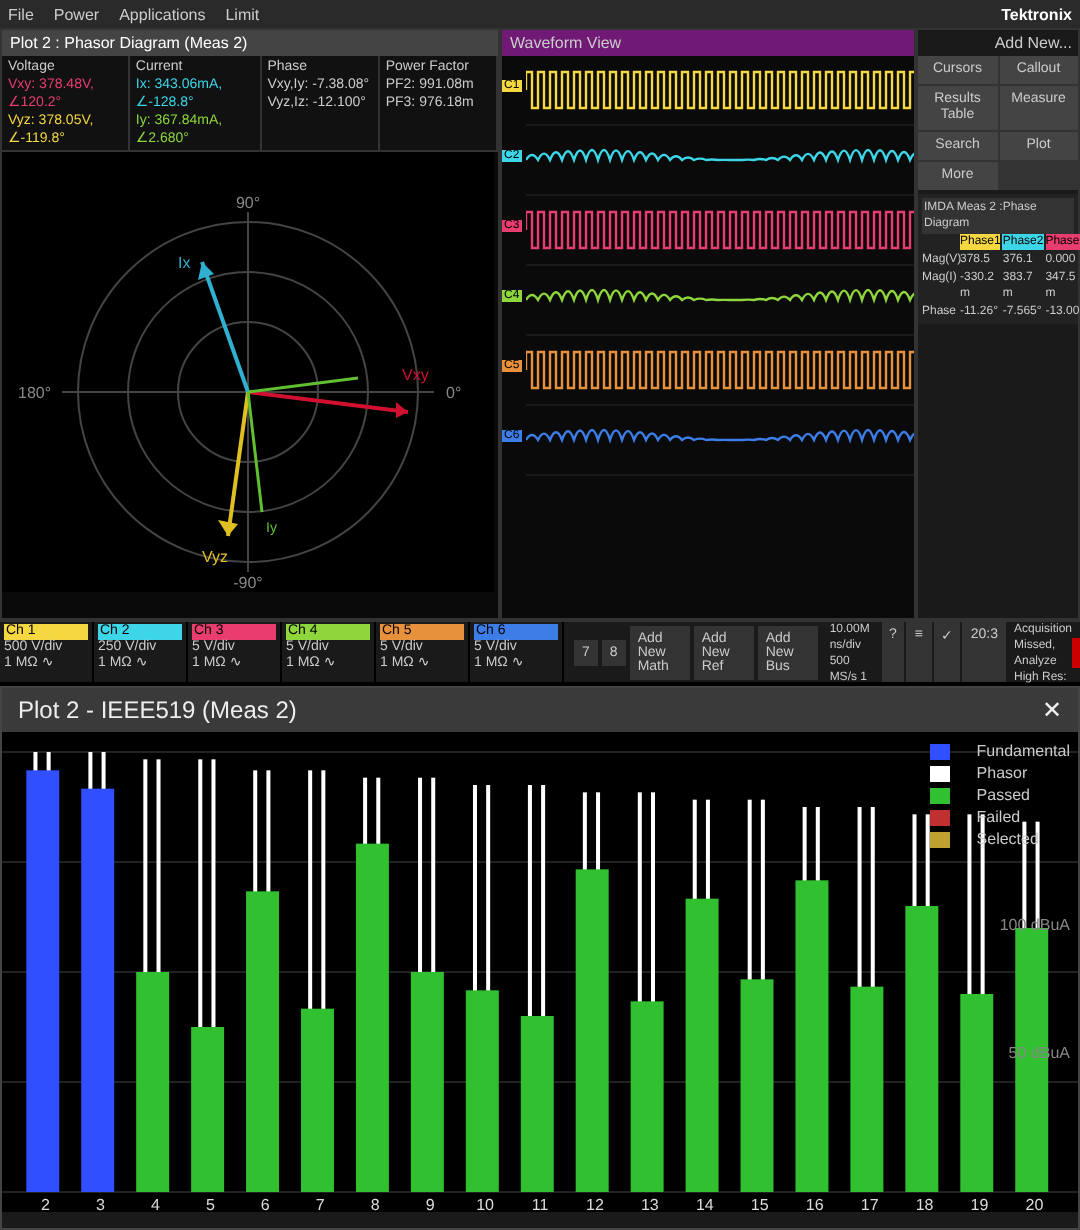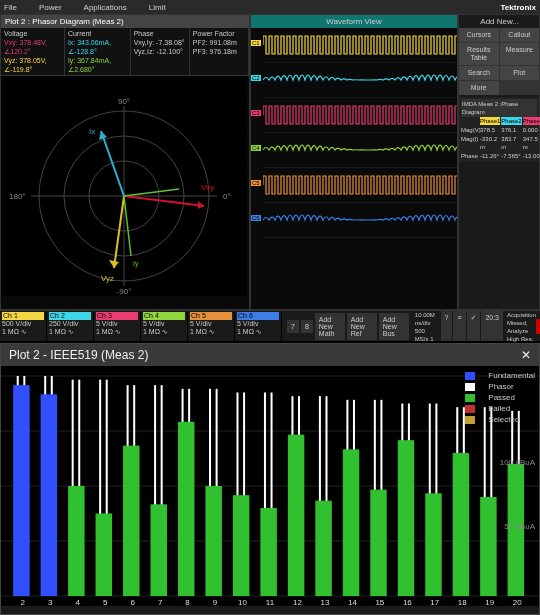--- a/index.html
+++ b/index.html
@@ -1,26 +1,26 @@
 <!DOCTYPE html>
 <html><head>
 <meta charset="utf-8">
 <style>
 body { margin:0; background:#000; font-family:Arial,sans-serif; font-size:8px; color:#ccc; width:540px; height:615px; overflow:hidden; }
 .top-menu { height:14px; background:#2a2a2a; display:flex; align-items:center; justify-content:space-between; padding:0 4px; }
-.top-menu .left { display:flex; gap:22px; }
+.top-menu .left { display:flex; gap:10px; }
 .top-menu .right { font-weight:bold; color:#fff; }
 .main-row { display:flex; height:296px; }
 .phasor-panel { width:248px; background:#0a0a0a; border:1px solid #333; }
 .phasor-title { background:#444; color:#fff; padding:2px 4px; font-size:8px; }
 .meas-table { display:flex; background:#111; border-bottom:1px solid #333; }
 .meas-col { border-right:1px solid #333; padding:1px 3px; font-size:7px; line-height:9px; }
 .phasor-chart { position:relative; width:246px; height:220px; background:#000; }
 .waveform-panel { flex:1; background:#0a0a0a; border:1px solid #333; display:flex;flex-direction:column; }
-.waveform-title { background:#0f766e; padding:2px 4px; font-size:8px; text-align:center; }
+.waveform-title { background:#701a75; padding:2px 4px; font-size:8px; }
 .waveform-body { flex:1; position:relative; }
 .wave-row { position:relative; height:34px; border-bottom:1px solid #1a1a1a; margin-left:12px; }
 .right-panel { width:80px; background:#1a1a1a; border:1px solid #333; font-size:7px; }
 .btn-grid { display:grid; grid-template-columns:1fr 1fr; gap:1px; background:#333; }
 .btn-grid div { background:#444; padding:3px 2px; text-align:center; cursor:pointer; font-size:7px; line-height:8px; }
 .meas-box { background:#222; margin-top:2px; padding:2px; font-size:6px; line-height:8px; }
 .bottom-bar { height:30px; background:#1a1a1a; display:flex; border-top:1px solid #333; font-size:7px; }
 .ch-badge { width:42px; padding:1px 2px; border-right:1px solid #000; line-height:8px; }
 .footer-btns { display:flex; align-items:center; gap:2px; margin-left:5px; }
 .fbtn { background:#333; padding:3px 4px; cursor:pointer; font-size:7px; }
@@ -120,21 +120,21 @@
         <div class="wave-row"><div style="position: absolute; left: -12px; top: 12px; background: rgb(232, 145, 61); color: rgb(0, 0, 0); font-size: 6px; padding: 0px 1px;">C5</div><svg width="100%" height="34">
             <path d="M0,17 L0,8 L3,8 L3,26 L6,26 L6,17 L6,8 L9,8 L9,26 L12,26 L12,17 L12,8 L15,8 L15,26 L18,26 L18,17 L18,8 L21,8 L21,26 L24,26 L24,17 L24,8 L27,8 L27,26 L30,26 L30,17 L30,8 L33,8 L33,26 L36,26 L36,17 L36,8 L39,8 L39,26 L42,26 L42,17 L42,8 L45,8 L45,26 L48,26 L48,17 L48,8 L51,8 L51,26 L54,26 L54,17 L54,8 L57,8 L57,26 L60,26 L60,17 L60,8 L63,8 L63,26 L66,26 L66,17 L66,8 L69,8 L69,26 L72,26 L72,17 L72,8 L75,8 L75,26 L78,26 L78,17 L78,8 L81,8 L81,26 L84,26 L84,17 L84,8 L87,8 L87,26 L90,26 L90,17 L90,8 L93,8 L93,26 L96,26 L96,17 L96,8 L99,8 L99,26 L102,26 L102,17 L102,8 L105,8 L105,26 L108,26 L108,17 L108,8 L111,8 L111,26 L114,26 L114,17 L114,8 L117,8 L117,26 L120,26 L120,17 L120,8 L123,8 L123,26 L126,26 L126,17 L126,8 L129,8 L129,26 L132,26 L132,17 L132,8 L135,8 L135,26 L138,26 L138,17 L138,8 L141,8 L141,26 L144,26 L144,17 L144,8 L147,8 L147,26 L150,26 L150,17 L150,8 L153,8 L153,26 L156,26 L156,17 L156,8 L159,8 L159,26 L162,26 L162,17 L162,8 L165,8 L165,26 L168,26 L168,17 L168,8 L171,8 L171,26 L174,26 L174,17 L174,8 L177,8 L177,26 L180,26 L180,17 L180,8 L183,8 L183,26 L186,26 L186,17 L186,8 L189,8 L189,26 L192,26 L192,17 L192,8 L195,8 L195,26 L198,26 L198,17 L198,8 L201,8 L201,26 L204,26 L204,17 " stroke="#e8913d" fill="none" stroke-width="1.2"></path>
           </svg></div>
         <div class="wave-row"><div style="position: absolute; left: -12px; top: 12px; background: rgb(61, 125, 232); color: rgb(0, 0, 0); font-size: 6px; padding: 0px 1px;">C6</div><svg width="100%" height="34">
             <path d="M0,17 Q3,12 6,17 Q9,10.60292250900537 12,17 Q15,9.317135409997825 18,17 Q21,8.24506376614162 24,17 Q27,7.472108189966881 30,17 Q33,7.059841879535691 36,17 Q39,7.0411057327844215 42,17 Q45,7.417392260421831 48,17 Q51,8.158726693381666 54,17 Q57,9.206054755741919 60,17 Q63,10.475946894488917 66,17 Q69,11.867244229880166 72,17 Q75,13.269116813810182 78,17 Q81,14.569892279937676 84,17 Q87,15.665951600366462 90,17 Q93,16.46998331800279 96,17 Q99,16.917938727171723 102,17 Q105,16.97413395679203 108,17 Q111,16.634092527088924 114,17 Q117,15.924901943406553 120,17 Q123,14.903055921061572 126,17 Q129,13.64995412836891 132,17 Q135,12.26541793573029 138,17 Q141,10.859738702495694 144,17 Q147,9.544892030507654 150,17 Q153,8.425617851854177 156,17 Q159,7.591076905926094 162,17 Q165,7.107748246033102 168,17 Q171,7.0141335561296 174,17 Q177,7.3176901287439335 180,17 Q183,7.994236821330848 186,17 Q189,8.989880312223583 192,17 Q195,10.225308211740769 198,17 Q201,11.602107041678583 204,17 " stroke="#3d7de8" fill="none" stroke-width="1.2"></path>
           </svg></div>
       </div>
   </div>
 
   <div class="right-panel">
-    <div style="text-align:right;padding:2px 20px;font-size:8px">Add New...</div>
+    <div style="text-align:right;padding:2px 3px;font-size:8px">Add New...</div>
     <div class="btn-grid" id="rp-buttons">
         <div>Cursors</div>
         <div>Callout</div>
         <div>Results Table</div>
         <div>Measure</div>
         <div>Search</div>
         <div>Plot</div>
         <div>More</div>
       </div>
     <div class="meas-box">

